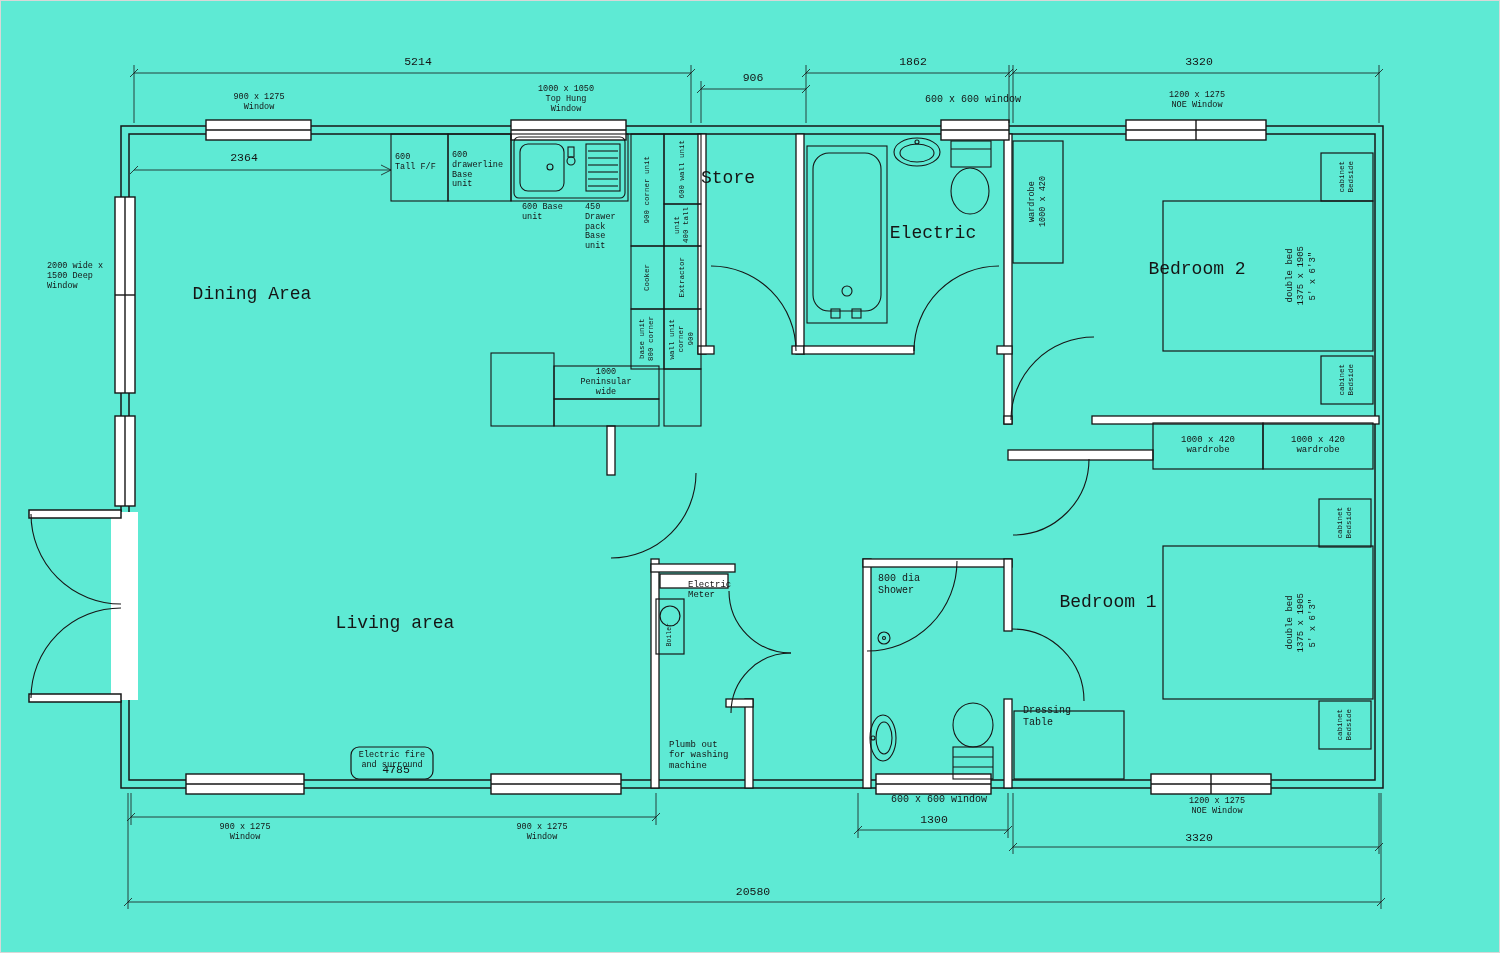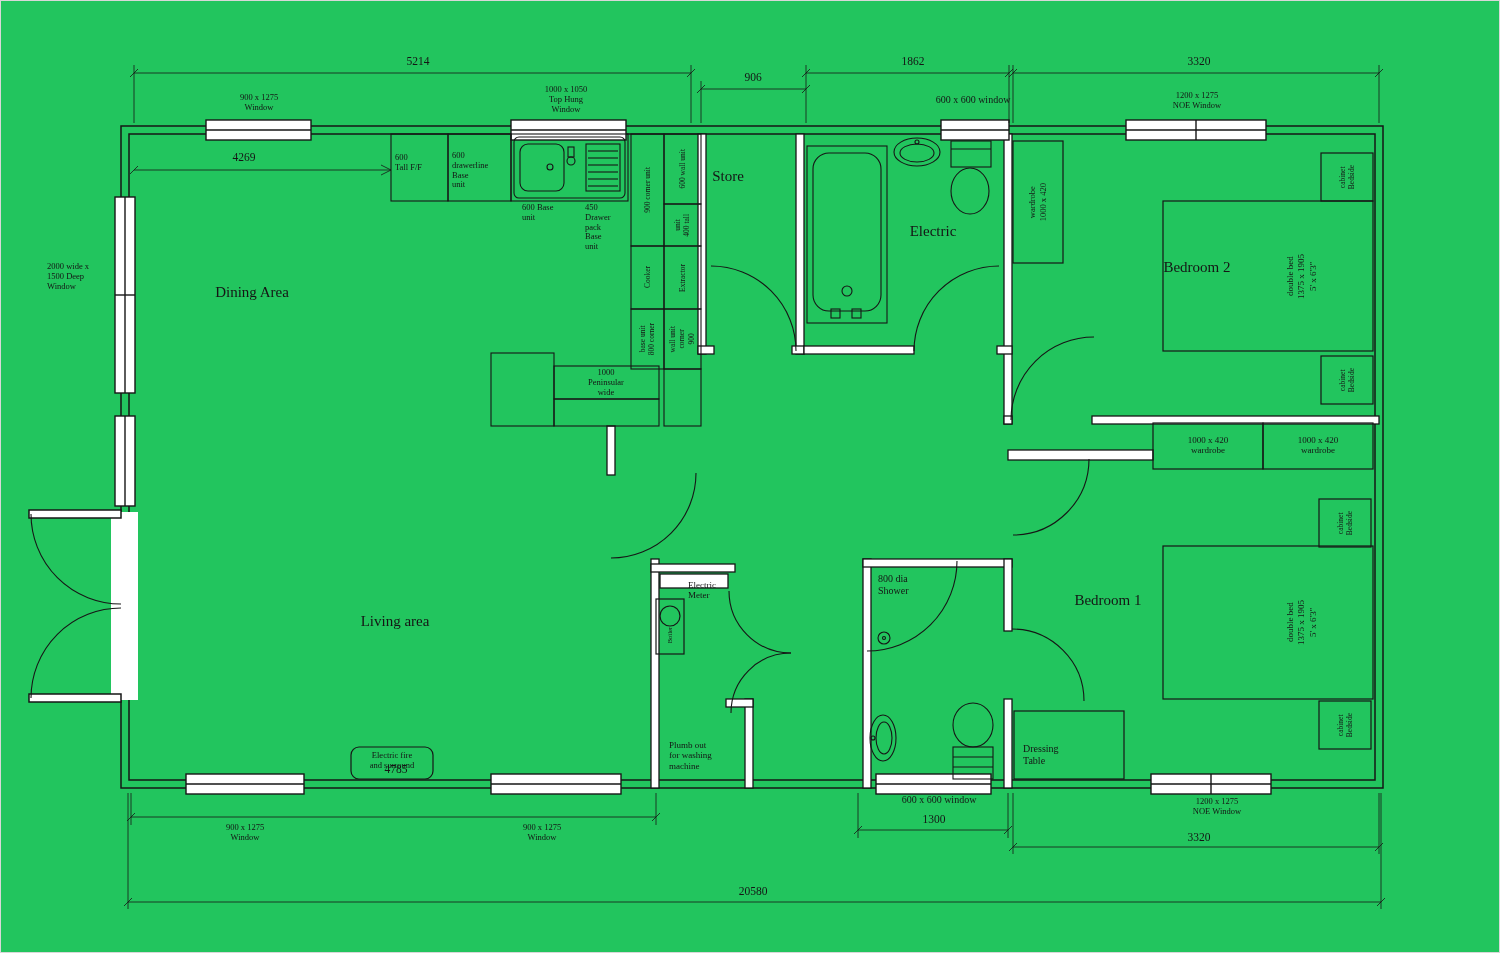--- a/index.html
+++ b/index.html
@@ -1,24 +1,24 @@
 <!DOCTYPE html>
 <html><head>
 <meta charset="utf-8">
 <style>
   html,body{margin:0;padding:0;background:#fff;}
-  #plan{position:relative;width:1500px;height:953px;background:#22c55e;overflow:hidden;
-        font-family:Liberation Serif, serif;color:#151515;border:1px solid #d8d8d8;box-sizing:border-box;}
+  #plan{position:relative;width:1500px;height:953px;background:#5eead4;overflow:hidden;
+        font-family:Liberation Mono, monospace;color:#151515;border:1px solid #d8d8d8;box-sizing:border-box;}
   #draw{position:absolute;left:0;top:0;}
   .lbl{position:absolute;white-space:pre-line;line-height:1.15;color:#151515;}
   .c{transform:translateX(-50%);text-align:center;}
   .vbox{position:absolute;display:flex;align-items:center;justify-content:center;}
   .vt{writing-mode:vertical-lr;transform:rotate(180deg);white-space:pre-line;text-align:center;line-height:1.25;}
   .f6{font-size:6.5px}.f7{font-size:7.5px}.f8{font-size:8.5px}.f9{font-size:9px}
-  .f10{font-size:10px}.f11{font-size:11.5px}.f13{font-size:15px}
+  .f10{font-size:10px}.f11{font-size:11.5px}.f13{font-size:18px}
 </style>
 </head>
 <body>
 
 <div id="plan">
 
 <svg id="draw" width="1500" height="953" viewBox="0 0 1500 953">
   <g fill="none" stroke="#161616" stroke-width="1.5">
     <rect x="120" y="125" width="1262" height="662"></rect>
     <rect x="128" y="133" width="1246" height="646"></rect>
@@ -204,21 +204,21 @@
              M 129 173 L 137 165
              M 126 820 L 134 812 M 651 820 L 659 812 M 853 833 L 861 825 M 1003 833 L 1011 825
              M 1008 850 L 1016 842 M 1374 850 L 1382 842 M 123 905 L 131 897 M 1376 905 L 1384 897"></path>
   </g>
 </svg>
 
 <div class="lbl f11 c" style="left:417px;top:54px">5214</div>
 <div class="lbl f11 c" style="left:752px;top:70px">906</div>
 <div class="lbl f11 c" style="left:912px;top:54px">1862</div>
 <div class="lbl f11 c" style="left:1198px;top:54px">3320</div>
-<div class="lbl f11 c" style="left:243px;top:150px">4269</div>
+<div class="lbl f11 c" style="left:243px;top:150px">2364</div>
 <div class="lbl f11 c" style="left:395px;top:762px">4785</div>
 <div class="lbl f11 c" style="left:933px;top:812px">1300</div>
 <div class="lbl f11 c" style="left:1198px;top:830px">3320</div>
 <div class="lbl f11 c" style="left:752px;top:884px">20580</div>
 
 <div class="lbl f8 c" style="left:258px;top:92px">900 x 1275
 Window</div>
 <div class="lbl f8 c" style="left:565px;top:84px">1000 x 1050
 Top Hung
 Window</div>
@@ -325,16 +325,16 @@
 cabinet</span>
     </div>
 <div class="vbox" style="left:1318px;top:498px;width:52px;height:48px">
       <span class="vt f7">Bedside
 cabinet</span>
     </div>
 <div class="vbox" style="left:1318px;top:700px;width:52px;height:48px">
       <span class="vt f7">Bedside
 cabinet</span>
     </div>
-<div class="lbl f10" style="left:1022px;top:742px">Dressing
+<div class="lbl f10" style="left:1022px;top:704px">Dressing
 Table</div>
 
 </div>
 
 </body></html>

